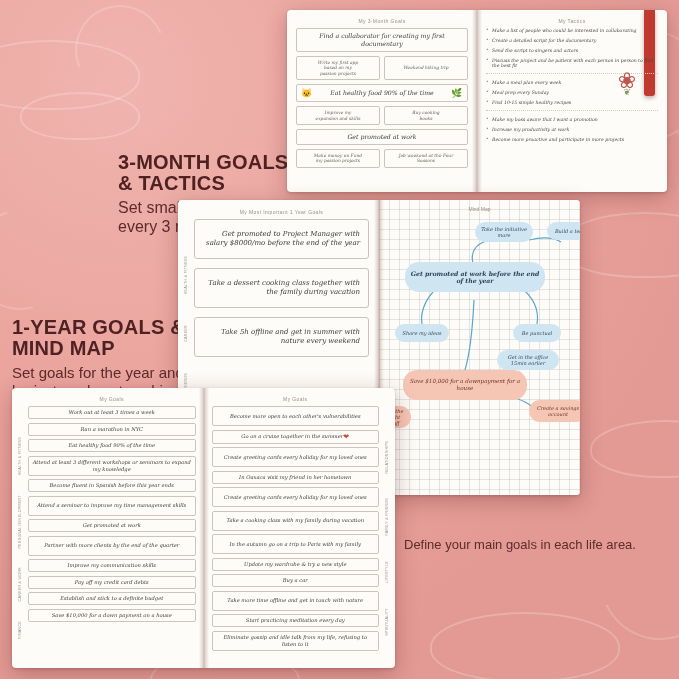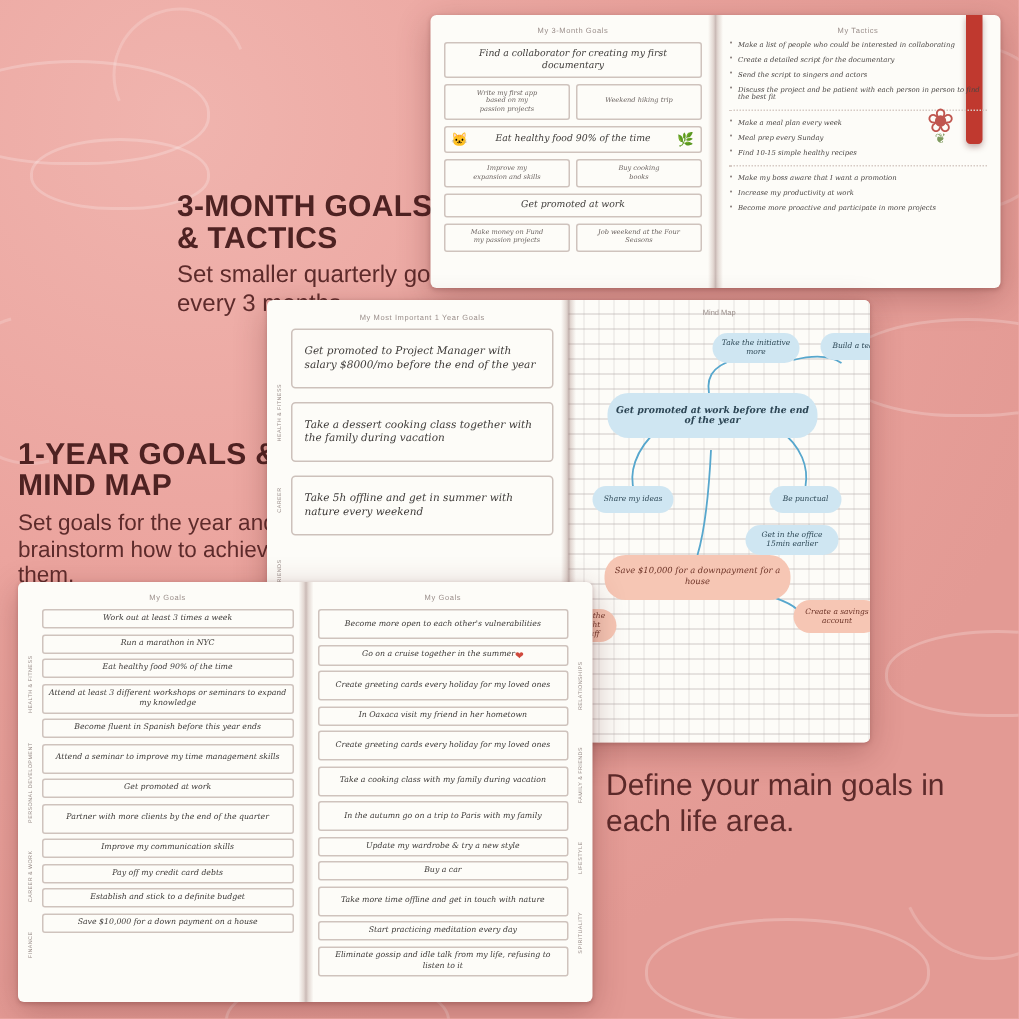--- a/index.html
+++ b/index.html
@@ -25,38 +25,38 @@
   }
   #bg .swirl {
     position:absolute;
     border:2px solid rgba(255,255,255,0.18);
     border-radius:50%;
     border-bottom-color: transparent;
     border-right-color: transparent;
   }
 
   
-  .caption { position:absolute; color:#5d2b2b; }
+  .caption { position:absolute; color:#5d2b2b;margin-top:24px; }
   .caption .ttl {
     font-weight:700; line-height:1.05; letter-spacing:.2px;
     color:#4e2222;
   }
   .caption .sub { line-height:1.18; color:#5d2b2b; }
 
   #cap-3month { left:118px; top:128px; width:230px; }
   #cap-3month .ttl { font-size:20px; }
   #cap-3month .sub { font-size:16px; margin-top:5px; }
 
   #cap-1year { left:12px; top:293px; width:215px; }
   #cap-1year .ttl { font-size:20px; }
   #cap-1year .sub { font-size:15px; margin-top:5px; }
 
   #cap-life { left:404px; top:508px; width:260px; }
   #cap-life .ttl { font-size:20px; }
-  #cap-life .sub { font-size:20px; margin-top:5px; }
+  #cap-life .sub { font-size:13px; margin-top:5px; }
 
   
   .book {
     position:absolute;
     background:#fdfcf8;
     border-radius:4px;
     box-shadow: 0 6px 22px rgba(90,30,30,.30), 0 1px 3px rgba(90,30,30,.25);
     display:flex;
     overflow:hidden;
   }
@@ -128,21 +128,21 @@
     display:flex; flex-direction:column; justify-content:space-around; align-items:center;
   }
   .vtab span {
     writing-mode:vertical-rl; transform:rotate(180deg);
     font-size:3.6px; color:#9a8e8a; letter-spacing:.3px;
   }
   .bigbox {
     border:1px solid #cdc1bb; border-radius:3px;
     min-height:40px; margin-bottom:9px;
     display:flex; align-items:center; justify-content:center;
-    text-align:left; padding:4px 8px;
+    text-align:right; padding:4px 8px;
   }
   .bigbox .hw { font-size:7px; line-height:1.35; }
   
   #b2-right { background:
       linear-gradient(90deg, rgba(170,160,160,.28) 1px, transparent 1px) 0 0/10px 10px,
       linear-gradient(0deg, rgba(170,160,160,.28) 1px, transparent 1px) 0 0/10px 10px,
       #fdfcf8; }
   .mmhead { position:absolute; left:0; right:0; top:6px; text-align:center; font-size:5px; color:#9a8e8a;}
   .node {
     position:absolute;

